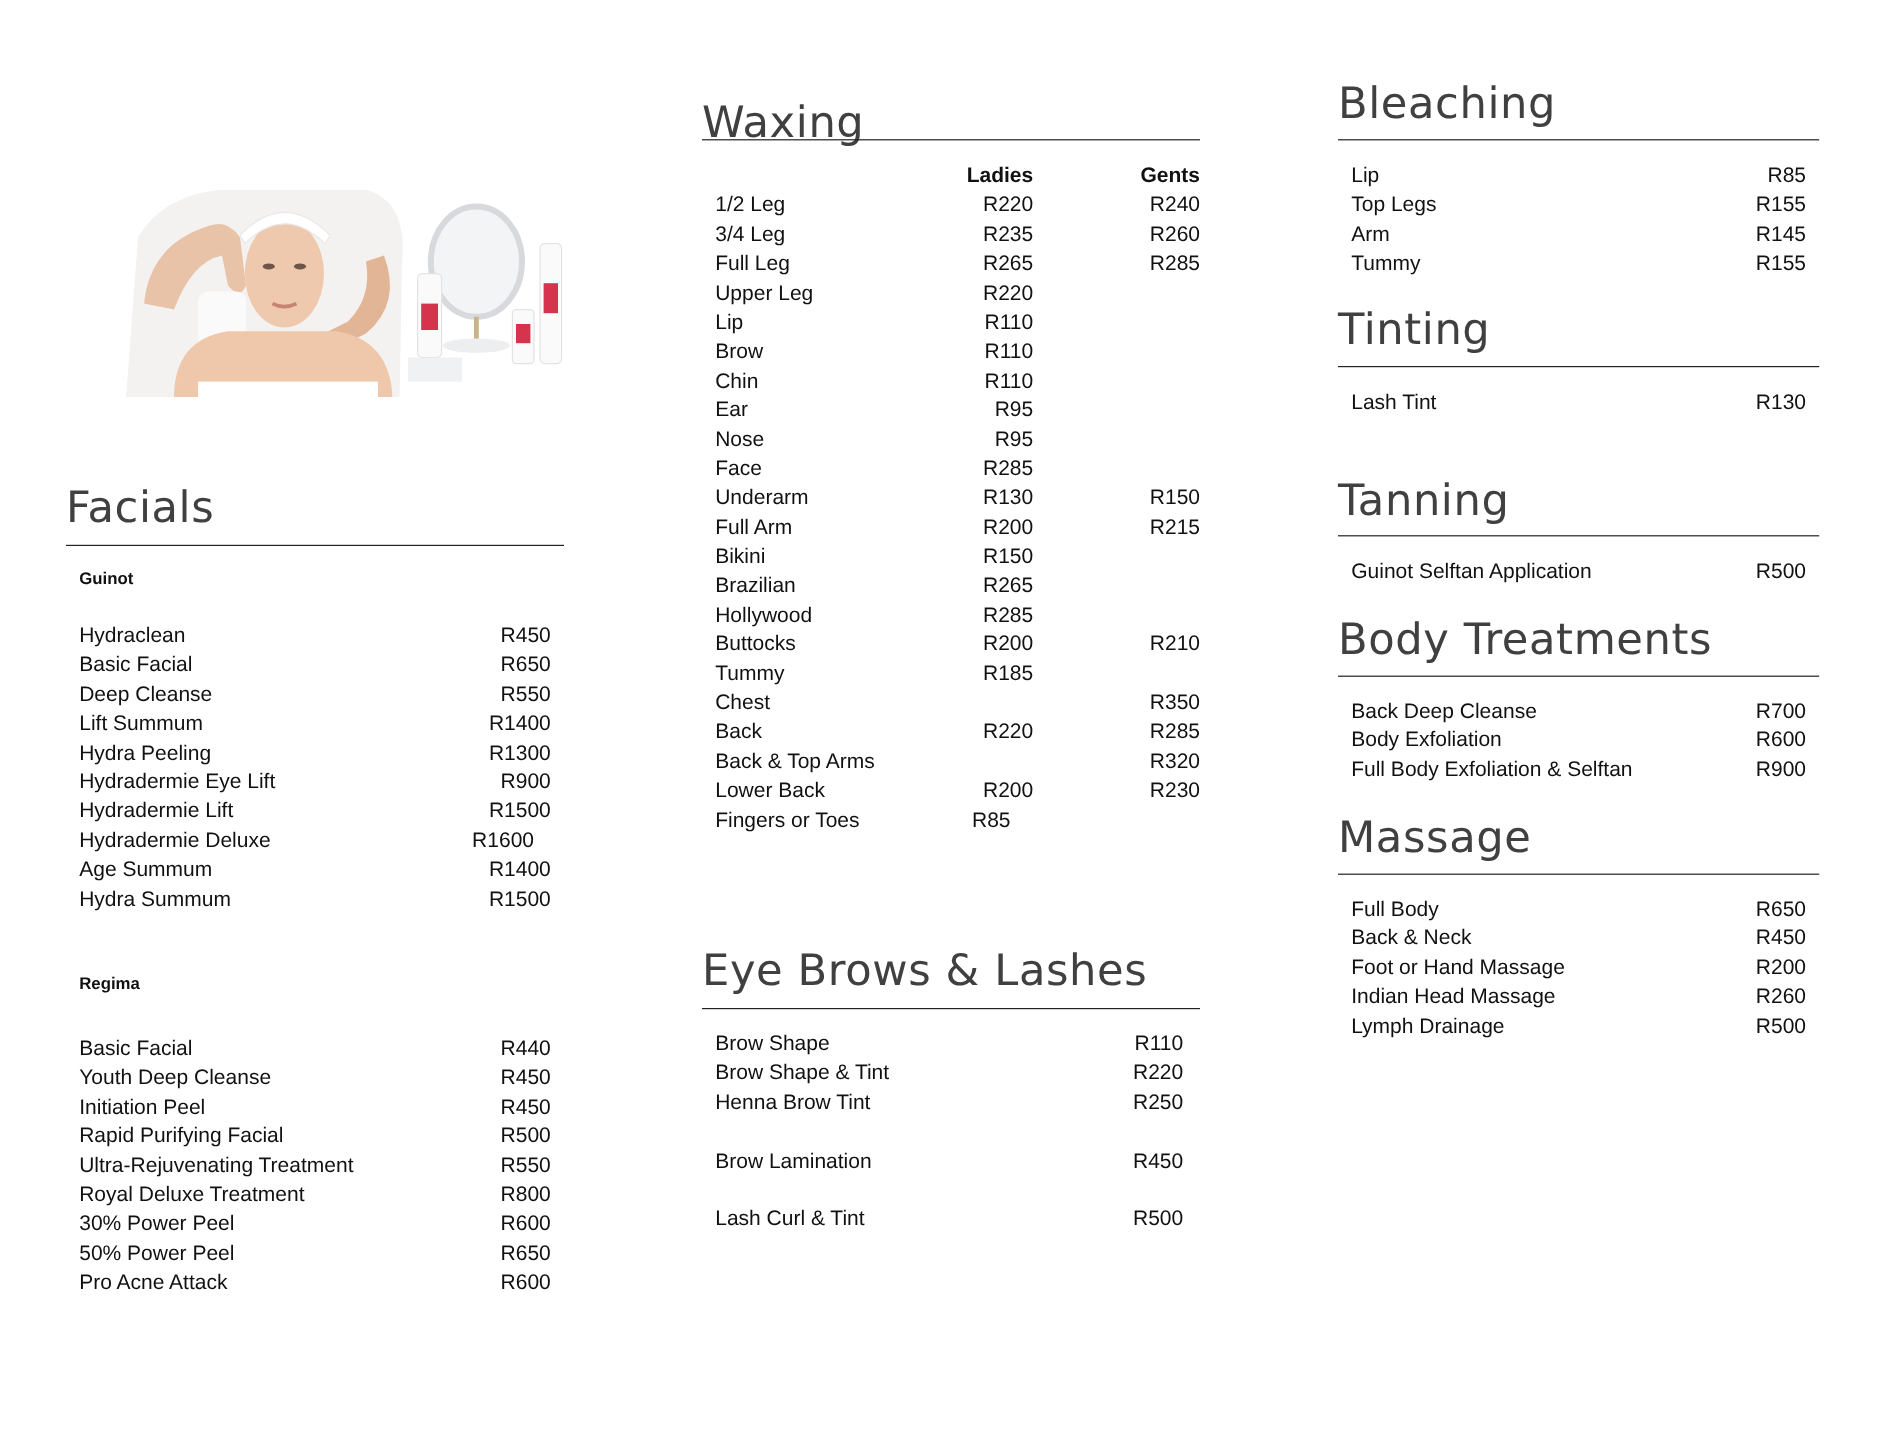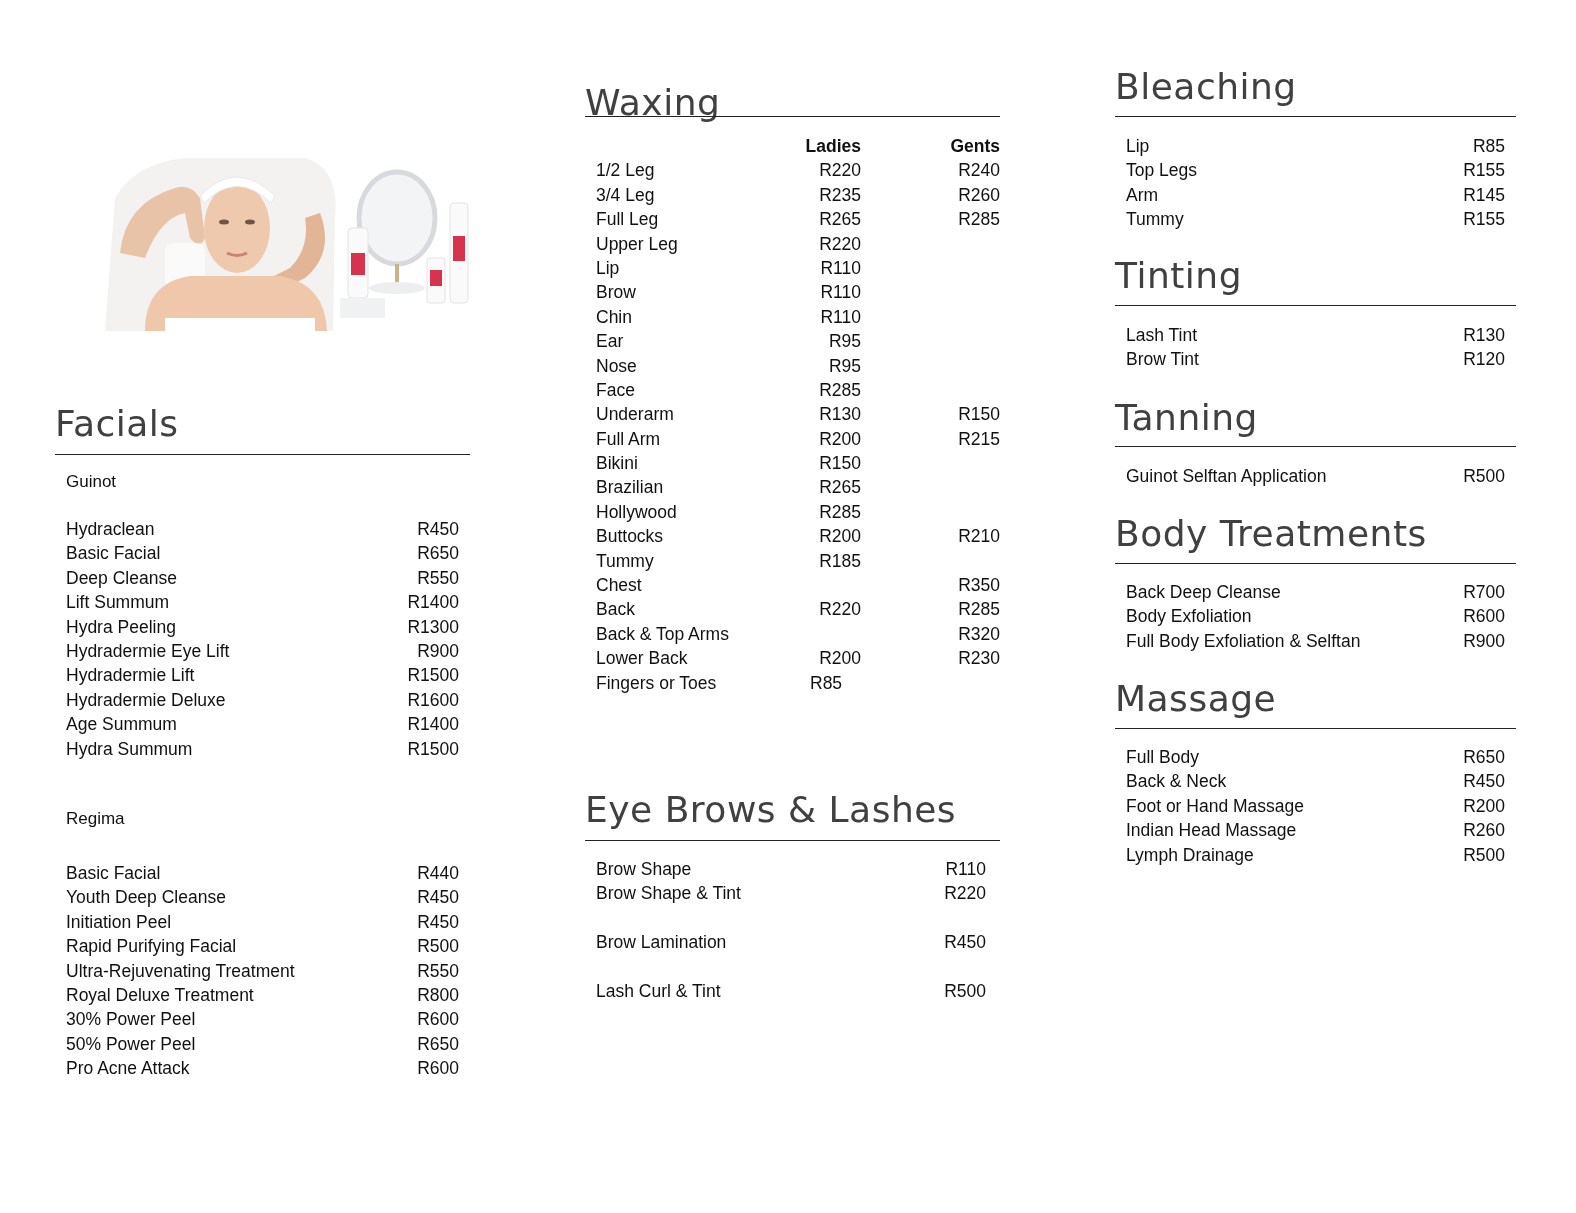--- a/index.html
+++ b/index.html
@@ -12,21 +12,21 @@
       position: absolute; left: 0;
       font-family: "DejaVu Sans", sans-serif; font-weight: normal;
       font-size: 36px; color: #404040; letter-spacing: 0.5px;
       line-height: 40px; margin: 0; white-space: nowrap;
     }
     .rule { position: absolute; left: 0; height: 0; border-top: 1.5px solid #222; }
     .list { position: absolute; left: 11px; }
     .row { position: relative; height: 24.4px; line-height: 24.4px; font-size: 17.5px; white-space: nowrap; }
     .row .name { position: absolute; left: 0; top: 0; }
     .row .price { position: absolute; top: 0; text-align: right; }
-    .sub { font-weight: normal; font-size: 17px; }
+    .sub { font-weight: bold; font-size: 14px; }
     .hdr { font-weight: bold; }
     .photo {
       position: absolute; left: 105px; top: 158px; width: 365px; height: 173px;
       overflow: hidden; background: #fff;
     }
   </style>
 </head>
 <body>
 
 <div class="photo" aria-label="Facial treatment with Guinot products and mirror">
@@ -98,21 +98,21 @@
     <div class="row">
         <span class="name">Hydradermie Eye Lift</span>
         <span class="price" style="right:0">R900</span>
       </div>
     <div class="row">
         <span class="name">Hydradermie Lift</span>
         <span class="price" style="right:0">R1500</span>
       </div>
     <div class="row">
         <span class="name">Hydradermie Deluxe</span>
-        <span class="price" style="right:0">R1600</span>
+        <span class="price" style="right:14px">R1600</span>
       </div>
     <div class="row">
         <span class="name">Age Summum</span>
         <span class="price" style="right:0">R1400</span>
       </div>
     <div class="row">
         <span class="name">Hydra Summum</span>
         <span class="price" style="right:0">R1500</span>
       </div>
   </div>
@@ -289,20 +289,24 @@
   <div class="rule" style="top:840px; width:415px;"></div>
   <div class="list" style="top:857px; width:390px;">
     <div class="row">
         <span class="name">Brow Shape</span>
         <span class="price" style="right:0">R110</span>
       </div>
     <div class="row">
         <span class="name">Brow Shape &amp; Tint</span>
         <span class="price" style="right:0">R220</span>
       </div>
+    <div class="row">
+        <span class="name">Henna Brow Tint</span>
+        <span class="price" style="right:0">R250</span>
+      </div>
     <div class="row" style="height:24.4px;"></div>
     <div class="row">
         <span class="name">Brow Lamination</span>
         <span class="price" style="right:0">R450</span>
       </div>
     <div class="row" style="height:24.4px;"></div>
     <div class="row">
         <span class="name">Lash Curl &amp; Tint</span>
         <span class="price" style="right:0">R500</span>
       </div>
@@ -333,24 +337,20 @@
 </div>
 
 <div class="col" style="left:1115px; width:401px;">
   <h2 class="heading" style="top:256px;">Tinting</h2>
   <div class="rule" style="top:305px; width:401px;"></div>
   <div class="list" style="top:323px; width:379px;">
     <div class="row">
         <span class="name">Lash Tint</span>
         <span class="price" style="right:0">R130</span>
       </div>
-    <div class="row">
-        <span class="name">Brow Tint</span>
-        <span class="price" style="right:0">R120</span>
-      </div>
   </div>
 </div>
 
 <div class="col" style="left:1115px; width:401px;">
   <h2 class="heading" style="top:398px;">Tanning</h2>
   <div class="rule" style="top:446px; width:401px;"></div>
   <div class="list" style="top:464px; width:379px;">
     <div class="row">
         <span class="name">Guinot Selftan Application</span>
         <span class="price" style="right:0">R500</span>

